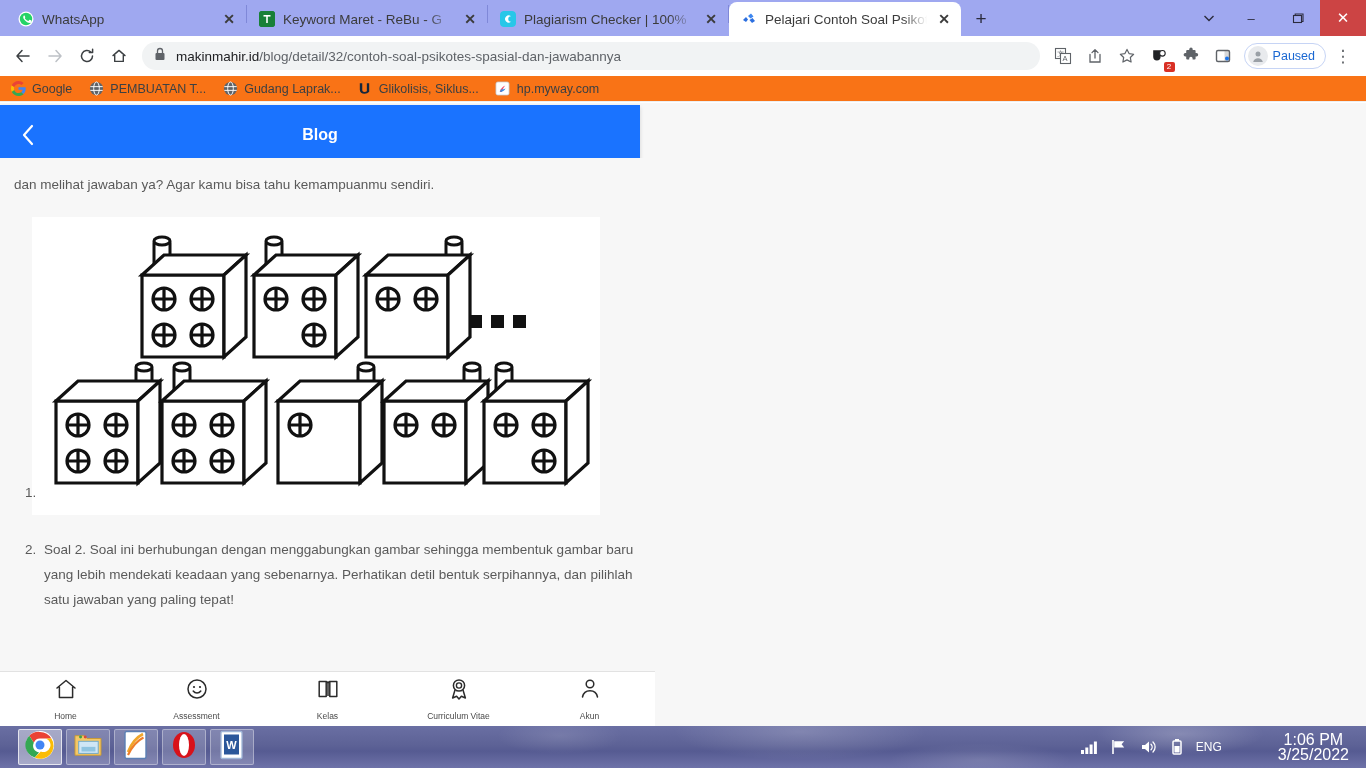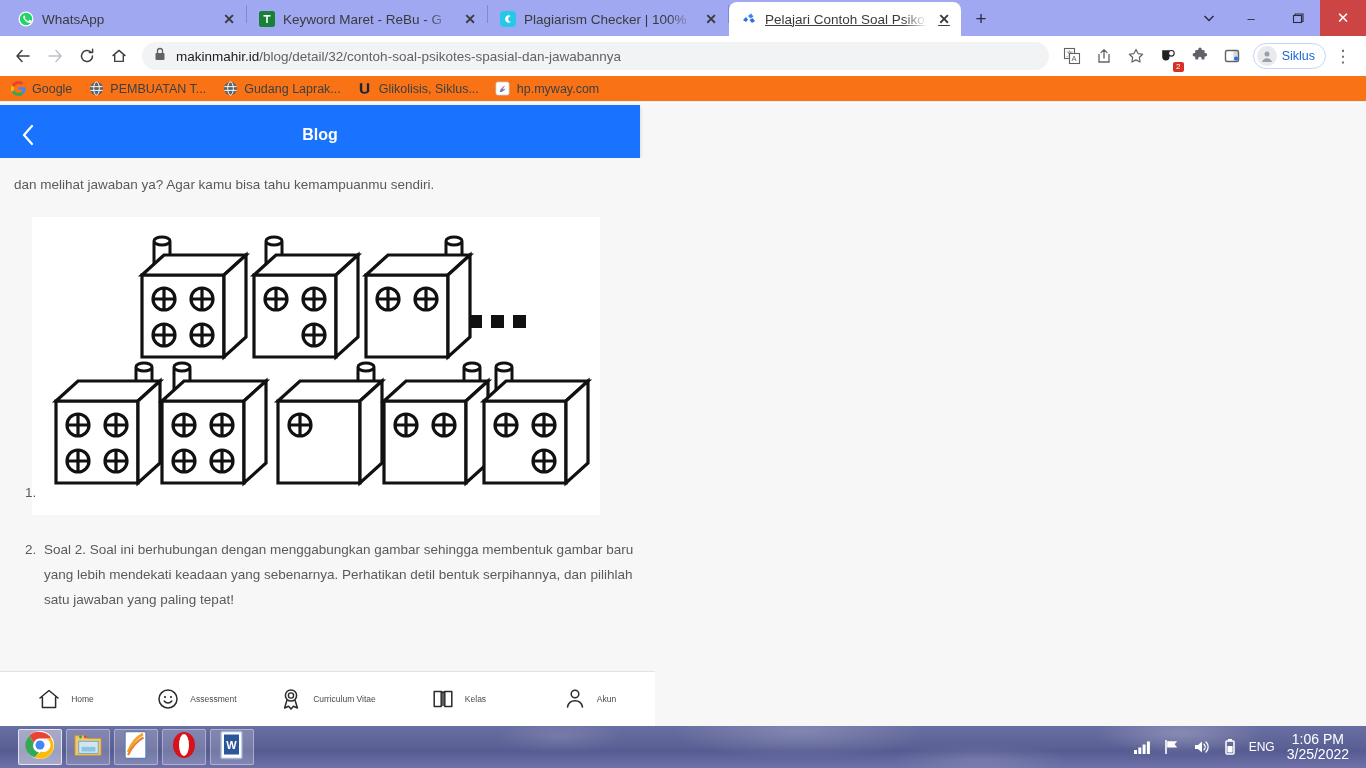--- a/index.html
+++ b/index.html
@@ -35,21 +35,20 @@
     padding: 0 8px 0 12px;
     font-size: 13px;
     color: #3c4043;
     min-width: 0;
     border-radius: 8px 8px 0 0;
   }
   .tab.inactive { width: 240px; align-items: center; }
   .tab.active {
     width: 232px;
     background: #ffffff;
-    text-decoration: underline;
   }
   .tab-favicon {
     width: 16px; height: 16px;
     flex: 0 0 16px;
     display: flex; align-items: center; justify-content: center;
     font-size: 11px;
     border-radius: 3px;
     overflow: hidden;
   }
   .tab-title {
@@ -252,21 +251,21 @@
     left: 0; bottom: 0;
     width: 655px;
     height: 55px;
     background: #ffffff;
     border-top: 1px solid #e2e2e2;
     display: flex;
     align-items: center;
   }
   .nav-item {
     flex: 1 1 0;
-    display: flex; flex-direction: row;
+    display: flex; flex-direction: column;
     align-items: center; justify-content: center;
     gap: 10px;
     cursor: pointer;
   }
   .nav-label { font-size: 8.5px; color: #4a4a4a; }
   .nav-icon { width: 24px; height: 24px; display: block; }
 
   
   #taskbar {
     position: absolute;
@@ -300,21 +299,21 @@
   #tray {
     margin-left: auto;
     display: flex; align-items: center;
     gap: 12px;
     padding-right: 17px;
     position: relative; z-index: 2;
     color: #ffffff;
   }
   .tray-icon { display: flex; align-items: center; justify-content: center; }
   #tray-lang { font-size: 12px; color: #fff; }
-  #tray-clock { text-align: center; line-height: 15px; font-size: 14px; color: #fff; }
+  #tray-clock { text-align: center; line-height: 15px; font-size: 16px; color: #fff; margin-left: 44px; }
 </style>
 </head>
 <body>
 
 <div id="browser-window">
 
   <div id="tab-strip">
 
     <div class="tab inactive">
       <span class="tab-favicon">
@@ -457,21 +456,21 @@
             <circle cx="13" cy="11.4" r="2" fill="#1a73e8"></circle>
           </svg>
       </div>
       <div id="profile-chip">
         <span id="profile-avatar">
           <svg width="14" height="14" viewBox="0 0 14 14">
               <circle cx="7" cy="5" r="2.5" fill="#9aa0a6"></circle>
               <path d="M2.2 13c.4-2.4 2.4-3.8 4.8-3.8S11.4 10.6 11.8 13z" fill="#9aa0a6"></path>
             </svg>
         </span>
-        <span id="profile-label">Siklus</span>
+        <span id="profile-label">Paused</span>
       </div>
       <div class="tb-icon">⋮</div>
     </div>
   </div>
 
   <div id="bookmark-bar">
     <div class="bookmark">
       <span class="bm-fav">
         <svg width="15" height="15" viewBox="0 0 16 16">
             <path d="M15.7 8.2c0-.6-.05-1.05-.16-1.53H8v2.78h4.4c-.09.73-.57 1.84-1.63 2.58l2.5 1.94c1.5-1.38 2.43-3.42 2.43-5.77z" fill="#4285F4"></path>
@@ -663,37 +662,37 @@
               <circle cx="15" cy="10" r="1.1" fill="#2b2b2b"></circle>
               <path d="M8.2 14c1 1.4 2.3 2.1 3.8 2.1s2.8-.7 3.8-2.1" stroke="#2b2b2b" stroke-width="1.5" fill="none" stroke-linecap="round"></path>
             </svg>
         </span>
         <span class="nav-label">Assessment</span>
       </div>
 
       <div class="nav-item">
         <span class="nav-icon">
           <svg width="24" height="24" viewBox="0 0 24 24">
+              <path d="M3.2 4.5h7v15h-7zM13.8 4.5h7v15h-7z" stroke="#2b2b2b" stroke-width="1.5" fill="none" stroke-linejoin="round"></path>
+              <path d="M12 5.6v13.3" stroke="#2b2b2b" stroke-width="1.5"></path>
+              <path d="M10.2 4.5 12 5.6l1.8-1.1" stroke="#2b2b2b" stroke-width="1.5" fill="none"></path>
+            </svg>
+        </span>
+        <span class="nav-label">Kelas</span>
+      </div>
+
+      <div class="nav-item">
+        <span class="nav-icon">
+          <svg width="24" height="24" viewBox="0 0 24 24">
               <circle cx="12" cy="8.5" r="5.6" stroke="#2b2b2b" stroke-width="1.5" fill="none"></circle>
               <circle cx="12" cy="8.5" r="2.6" stroke="#2b2b2b" stroke-width="1.4" fill="none"></circle>
               <path d="M8 13 5.6 21l4-1.8L12 22l2.4-2.8 4 1.8L16 13" stroke="#2b2b2b" stroke-width="1.5" fill="none" stroke-linejoin="round"></path>
             </svg>
         </span>
         <span class="nav-label">Curriculum Vitae</span>
-      </div>
-
-      <div class="nav-item">
-        <span class="nav-icon">
-          <svg width="24" height="24" viewBox="0 0 24 24">
-              <path d="M3.2 4.5h7v15h-7zM13.8 4.5h7v15h-7z" stroke="#2b2b2b" stroke-width="1.5" fill="none" stroke-linejoin="round"></path>
-              <path d="M12 5.6v13.3" stroke="#2b2b2b" stroke-width="1.5"></path>
-              <path d="M10.2 4.5 12 5.6l1.8-1.1" stroke="#2b2b2b" stroke-width="1.5" fill="none"></path>
-            </svg>
-        </span>
-        <span class="nav-label">Kelas</span>
       </div>
 
       <div class="nav-item">
         <span class="nav-icon">
           <svg width="24" height="24" viewBox="0 0 24 24">
               <circle cx="12" cy="7" r="3.8" stroke="#2b2b2b" stroke-width="1.5" fill="none"></circle>
               <path d="M4.5 20c.8-4.1 3.9-6.2 7.5-6.2S18.7 15.9 19.5 20" stroke="#2b2b2b" stroke-width="1.5" fill="none" stroke-linecap="round"></path>
             </svg>
         </span>
         <span class="nav-label">Akun</span>

